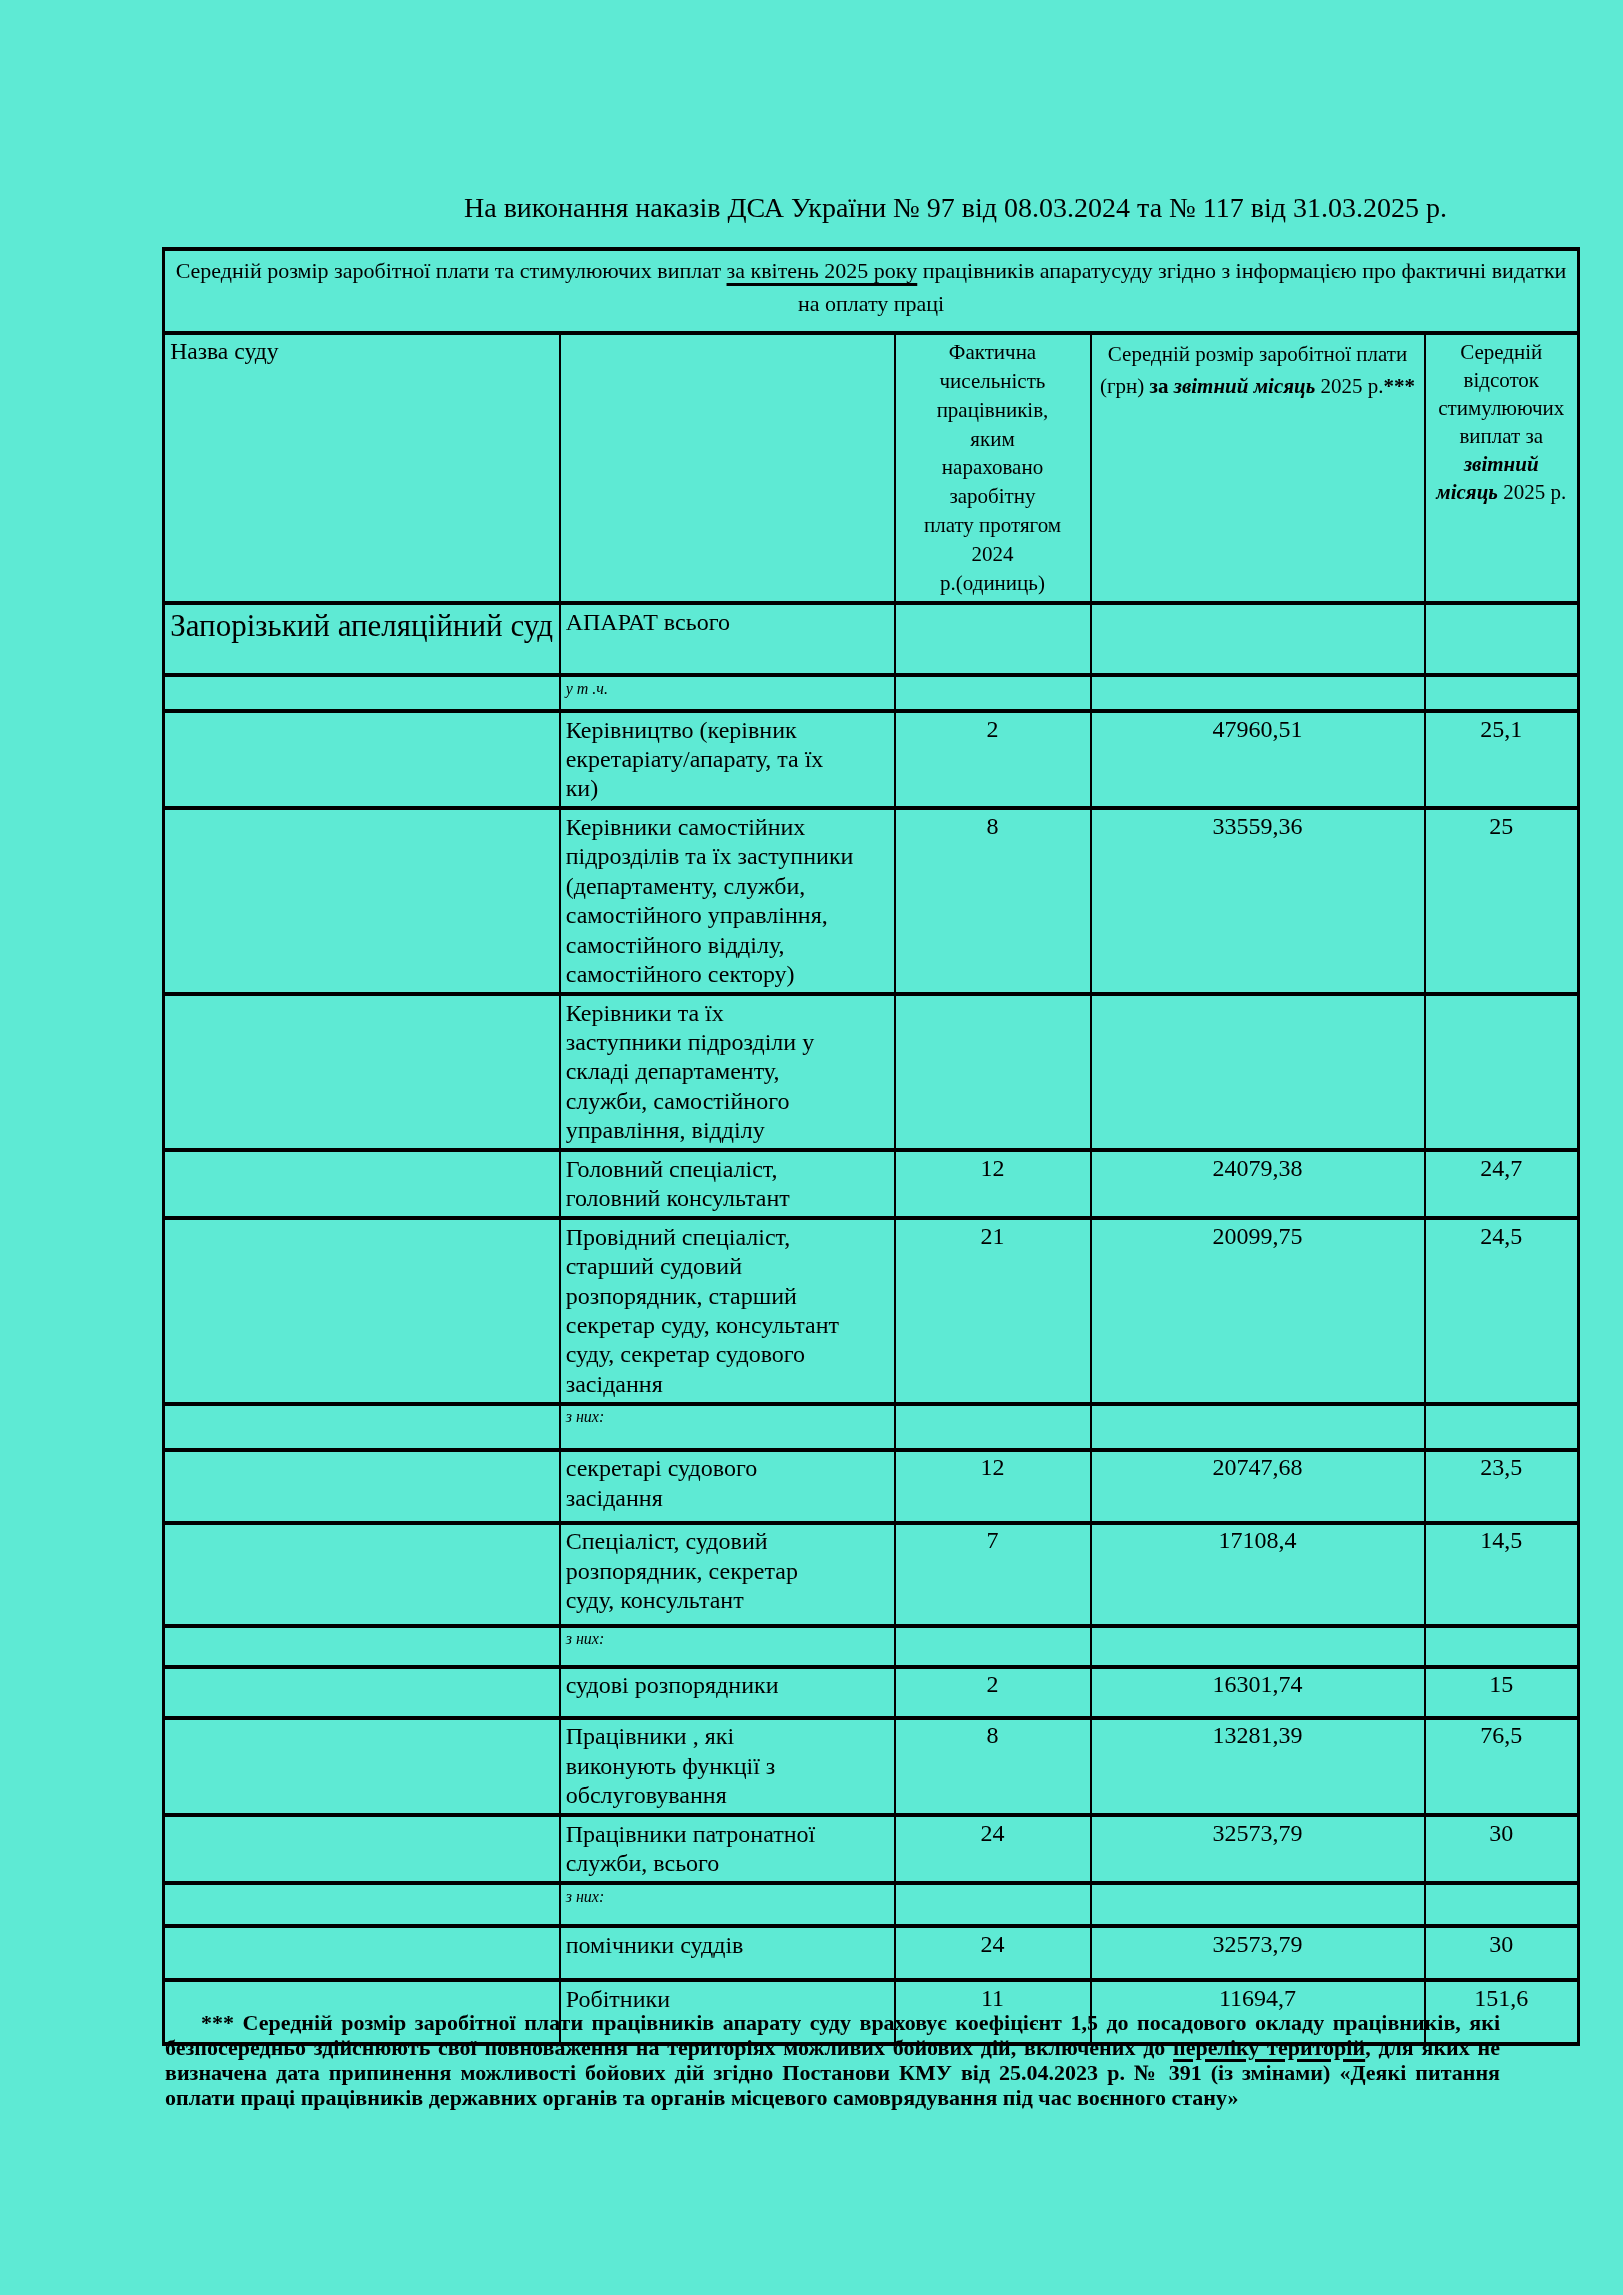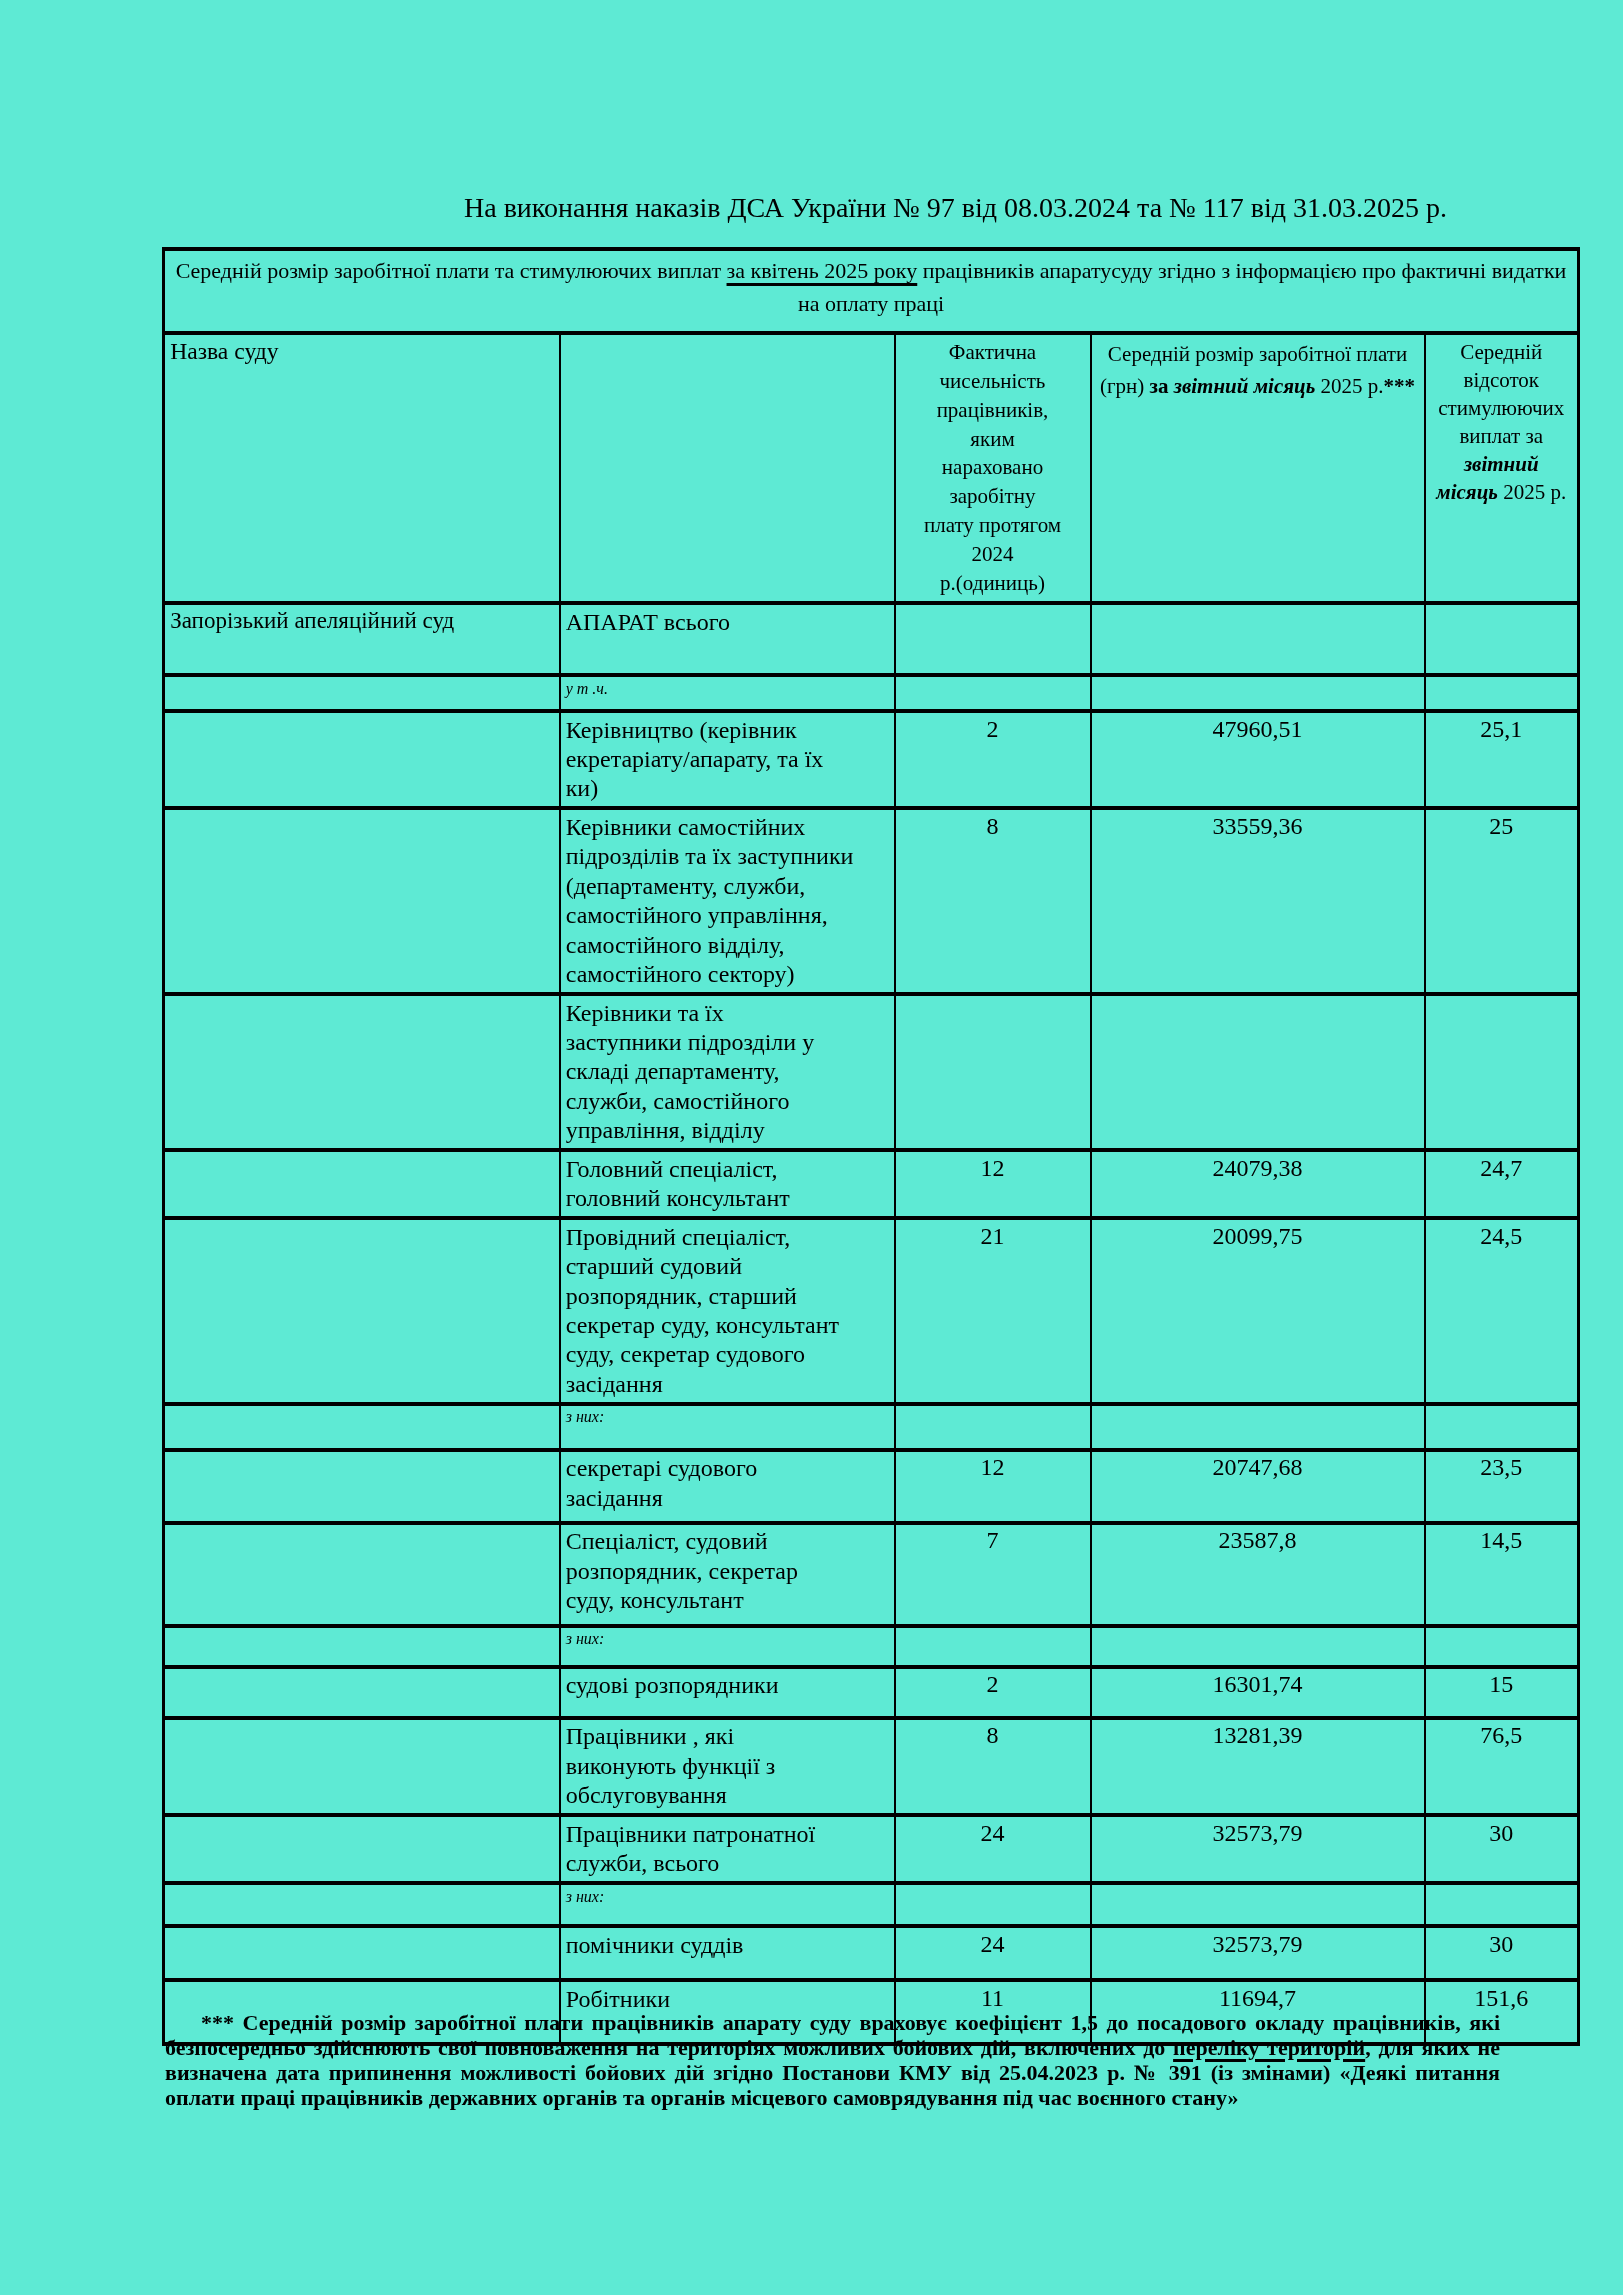--- a/index.html
+++ b/index.html
@@ -62,21 +62,21 @@
   .h-col5{
     text-align:center;
     font-size:21px;
     line-height:1.34;
     padding:59px 5.2px 0 5.2px;
   }
   .b{font-weight:bold;}
   .bi{font-weight:bold;font-style:italic;}
   .court{
     font-weight:bold;
-    font-size:23px;
+    font-size:31px;
     padding:7.9px 3.9px 0 6.5px;
   }
   .lbl{
     font-weight:bold;
     font-size:24px;
     line-height:29.4px;
     white-space:pre-line;
     padding:3.9px 3.9px 2.6px 3.3px;
   }
   .ind{padding-left:21px;margin-left:8px;}
@@ -218,21 +218,21 @@
         <td class="val">12</td>
         <td class="val">20747,68</td>
         <td class="val">23,5</td>
       </tr>
       <tr style="height:103px">
         <td></td>
         <td class="lbl">Спеціаліст, судовий
 розпорядник, секретар
 суду, консультант</td>
         <td class="val">7</td>
-        <td class="val">23587,8</td>
+        <td class="val">17108,4</td>
         <td class="val">14,5</td>
       </tr>
       <tr style="height:41px">
         <td></td>
         <td class="note">з них:</td>
         <td class="val"></td>
         <td class="val"></td>
         <td class="val"></td>
       </tr>
       <tr style="height:51px">

